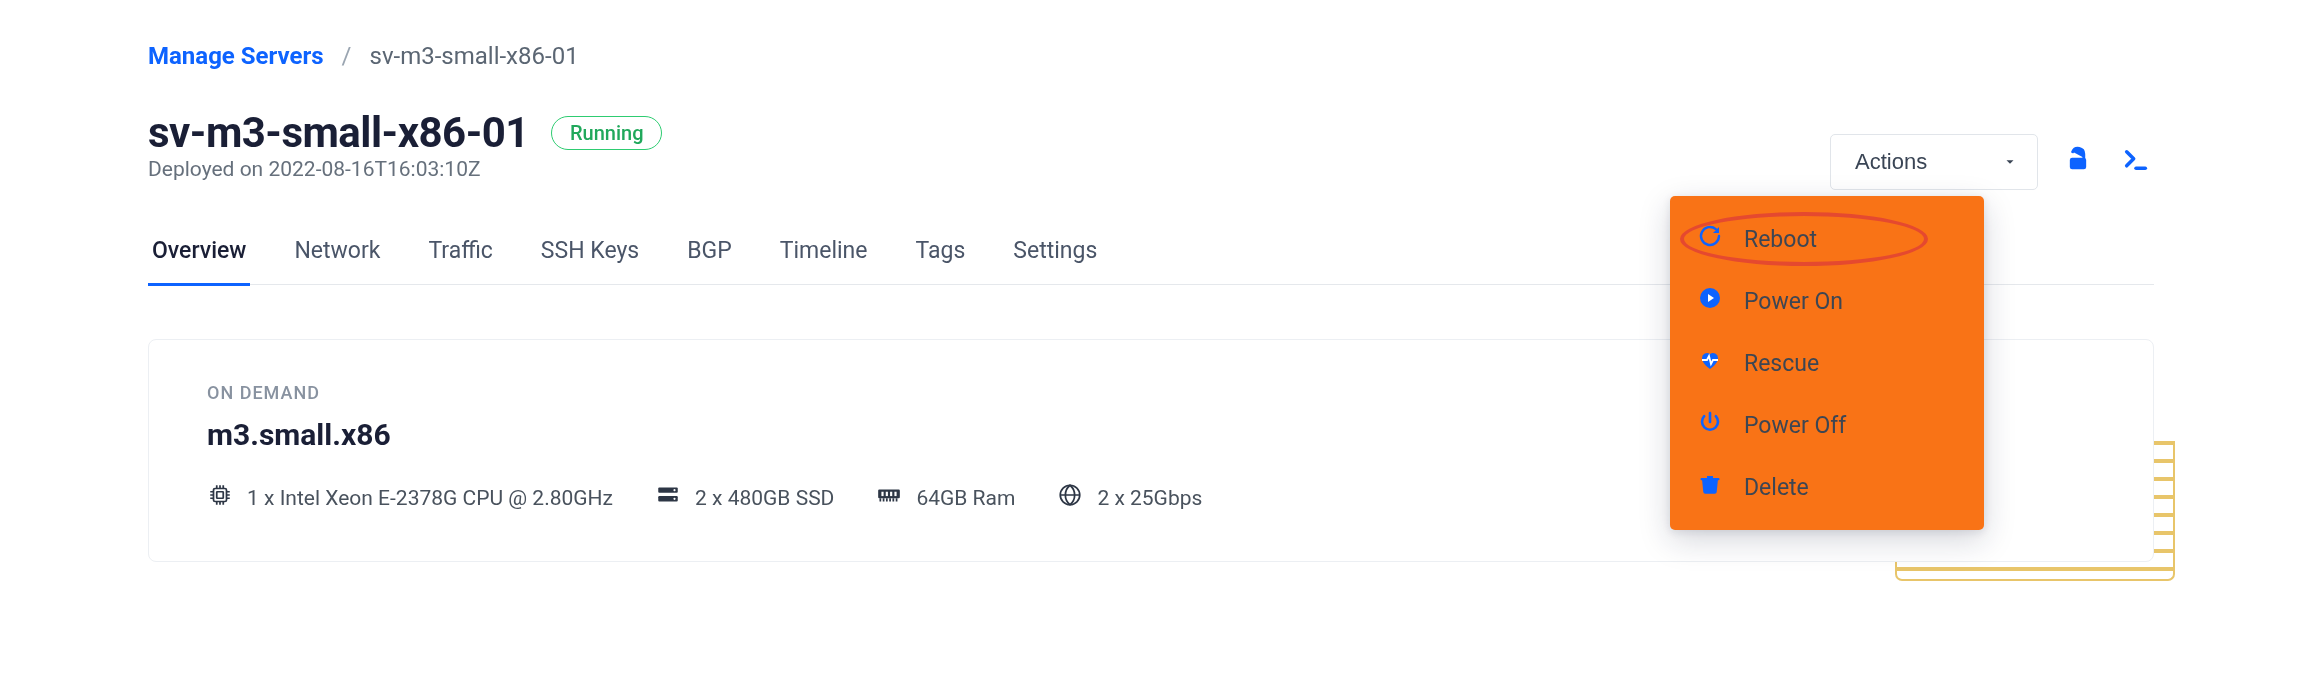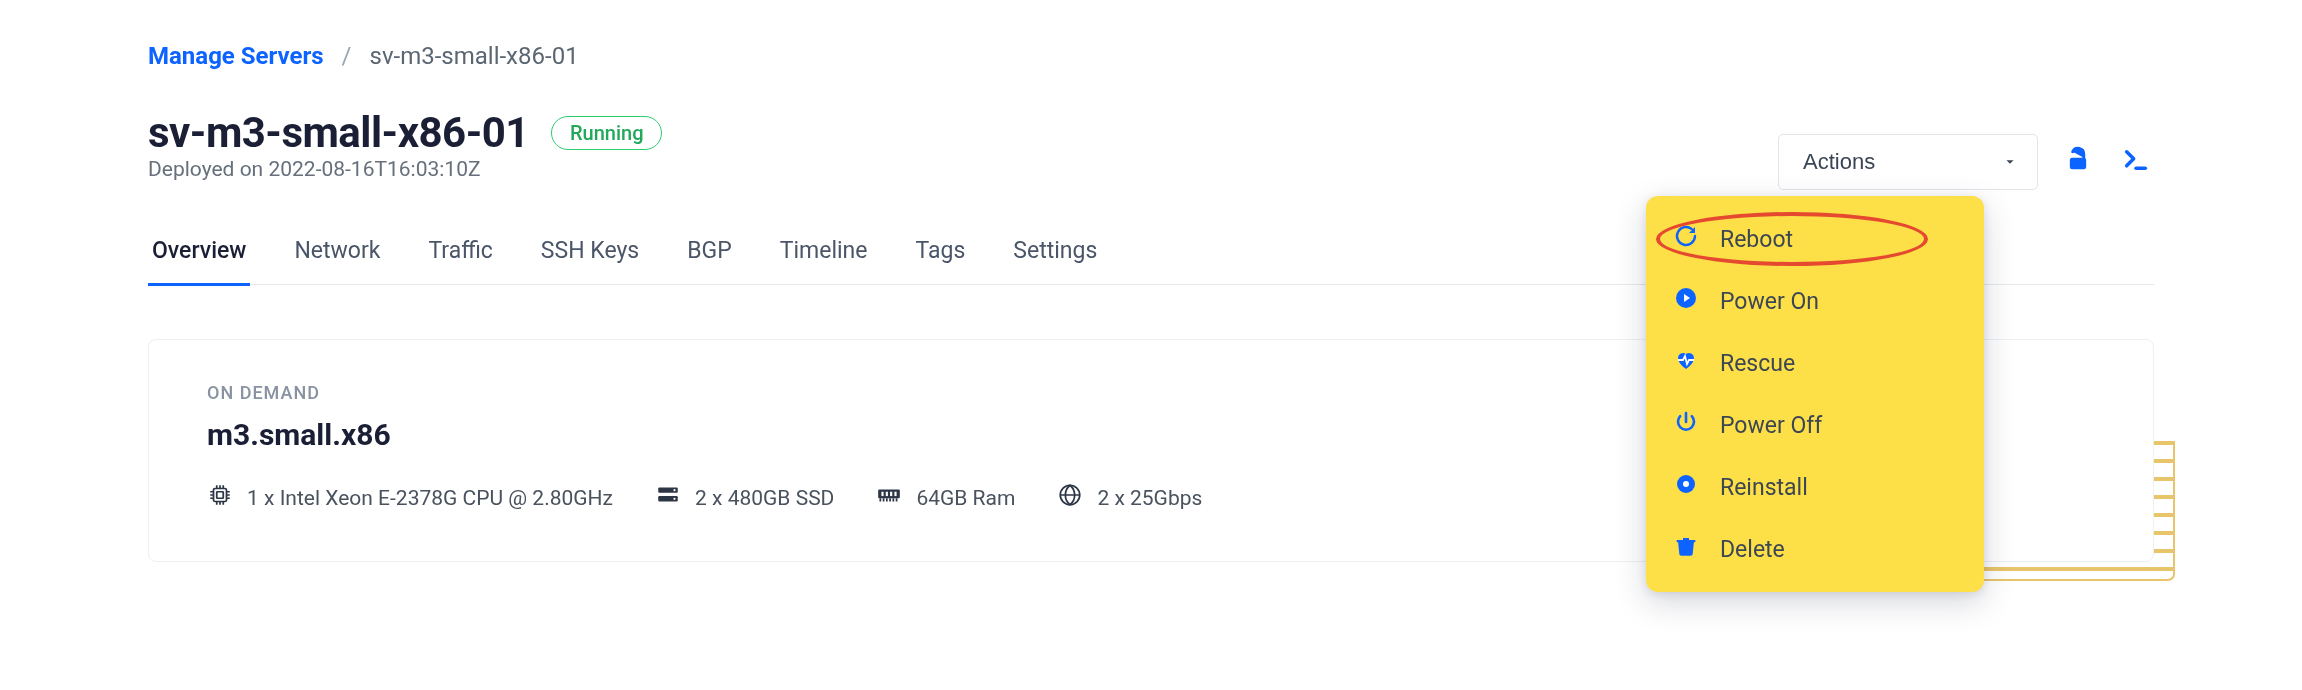--- a/index.html
+++ b/index.html
@@ -124,38 +124,38 @@
       align-items:center;
       justify-content:space-between;
       gap:62px;
       border:1.5px solid #e1e5ea;
       background:#ffffff;
       color:#3a4555;
       font-size:22px;
       padding:14px 20px 14px 24px;
       border-radius:5px;
       cursor:pointer;
-      width:260px;
+      width:208px;
     }
     .icon-btn {
       width:36px; height:36px;
       display:flex; align-items:center; justify-content:center;
       color:#0d63ff;
       cursor:pointer;
     }
     .icon-btn svg { width:28px; height:28px; }
 
     
     .menu {
       position:absolute;
       top:196px;
       right:318px;
-      width:338px;
-      background:#fde047;
-      border-radius:12px;
+      width:314px;
+      background:#f97316;
+      border-radius:5px;
       box-shadow:0 10px 32px rgba(20,30,60,0.18), 0 2px 8px rgba(20,30,60,0.10);
       padding:12px 0;
       z-index:100;
     }
     .menu-item {
       display:flex;
       align-items:center;
       gap:22px;
       padding:16px 28px;
       color:#3d4653;
@@ -333,29 +333,20 @@
       <svg viewBox="0 0 24 24" fill="none" stroke="#0d63ff" stroke-width="2.6" stroke-linecap="round">
           <path d="M12 3v9"></path>
           <path d="M6.2 6.2a8 8 0 1 0 11.6 0"></path>
         </svg>
     </span>
     <span>Power Off</span>
   </div>
   <div class="menu-item">
     <span>
       <svg viewBox="0 0 24 24" fill="#0d63ff">
-          <circle cx="12" cy="12" r="9"></circle>
-          <circle cx="12" cy="12" r="3" fill="#fff"></circle>
-        </svg>
-    </span>
-    <span>Reinstall</span>
-  </div>
-  <div class="menu-item">
-    <span>
-      <svg viewBox="0 0 24 24" fill="#0d63ff">
           <path d="M4 7h16l-1.3 13a2 2 0 0 1-2 1.8H7.3a2 2 0 0 1-2-1.8L4 7z"></path>
           <path d="M9 4h6v3H9z"></path>
           <rect x="2.5" y="6" width="19" height="2.2" rx="1"></rect>
         </svg>
     </span>
     <span>Delete</span>
   </div>
 </div>
 
 </body></html>

